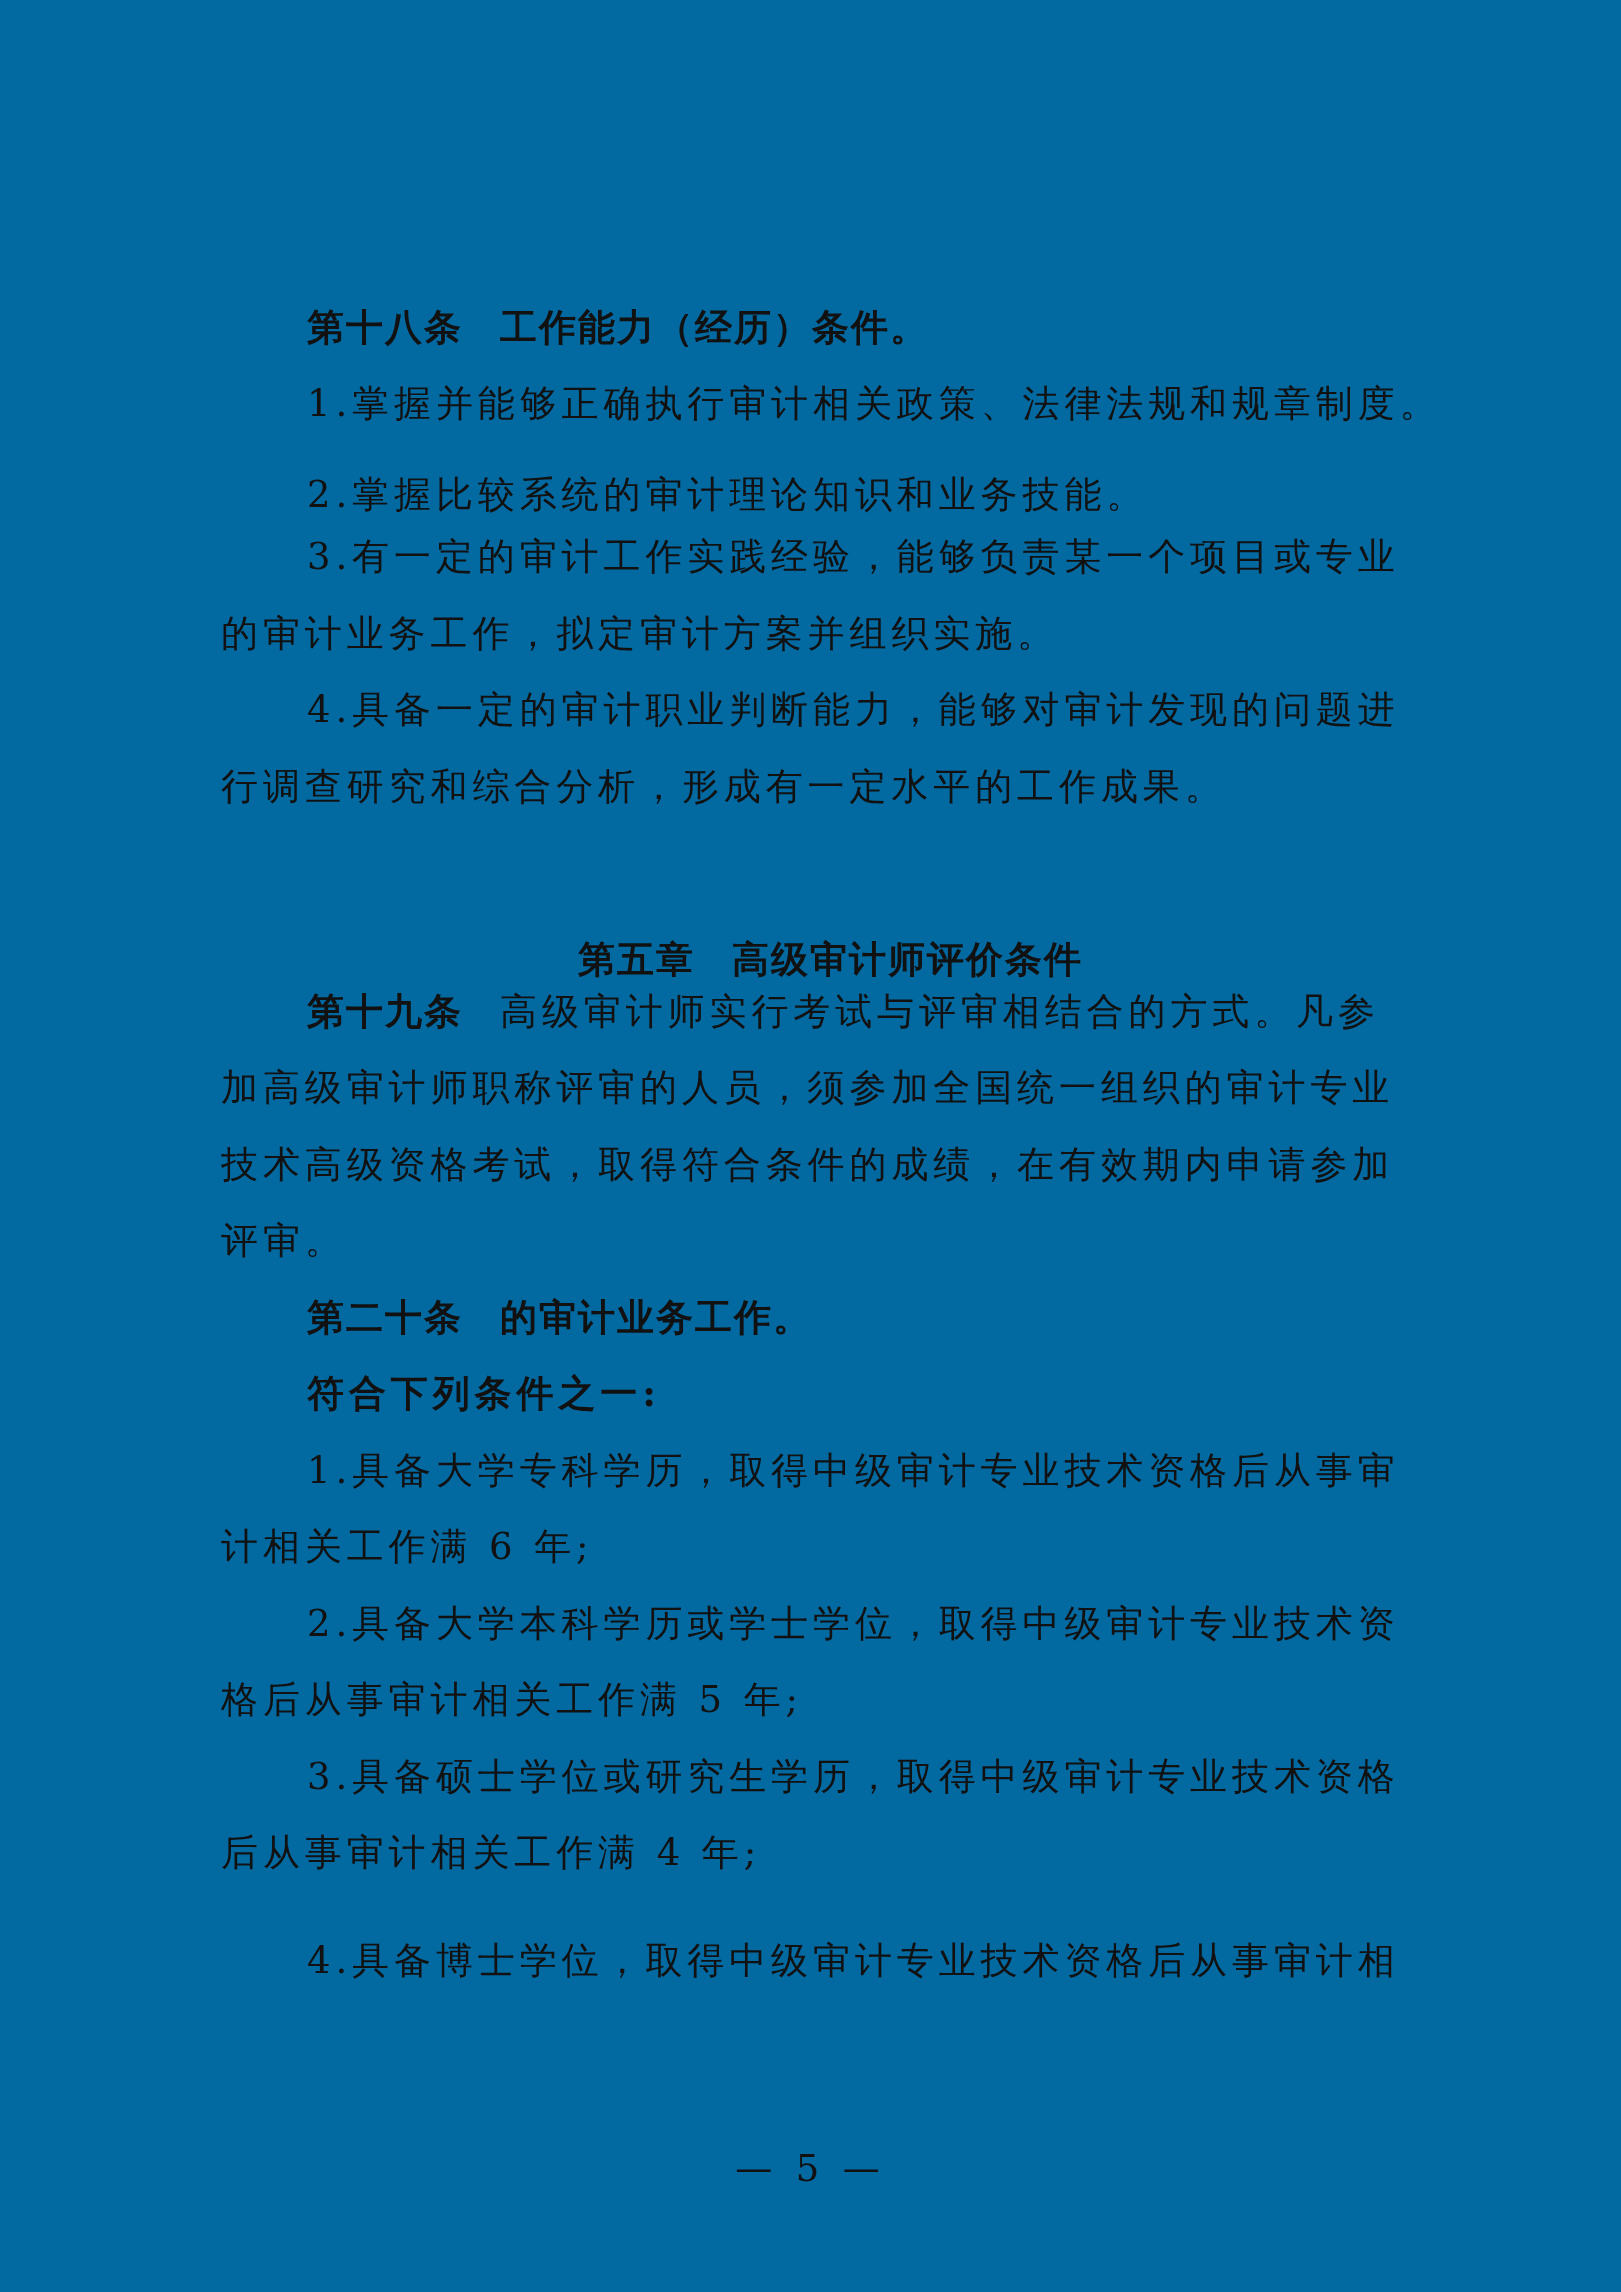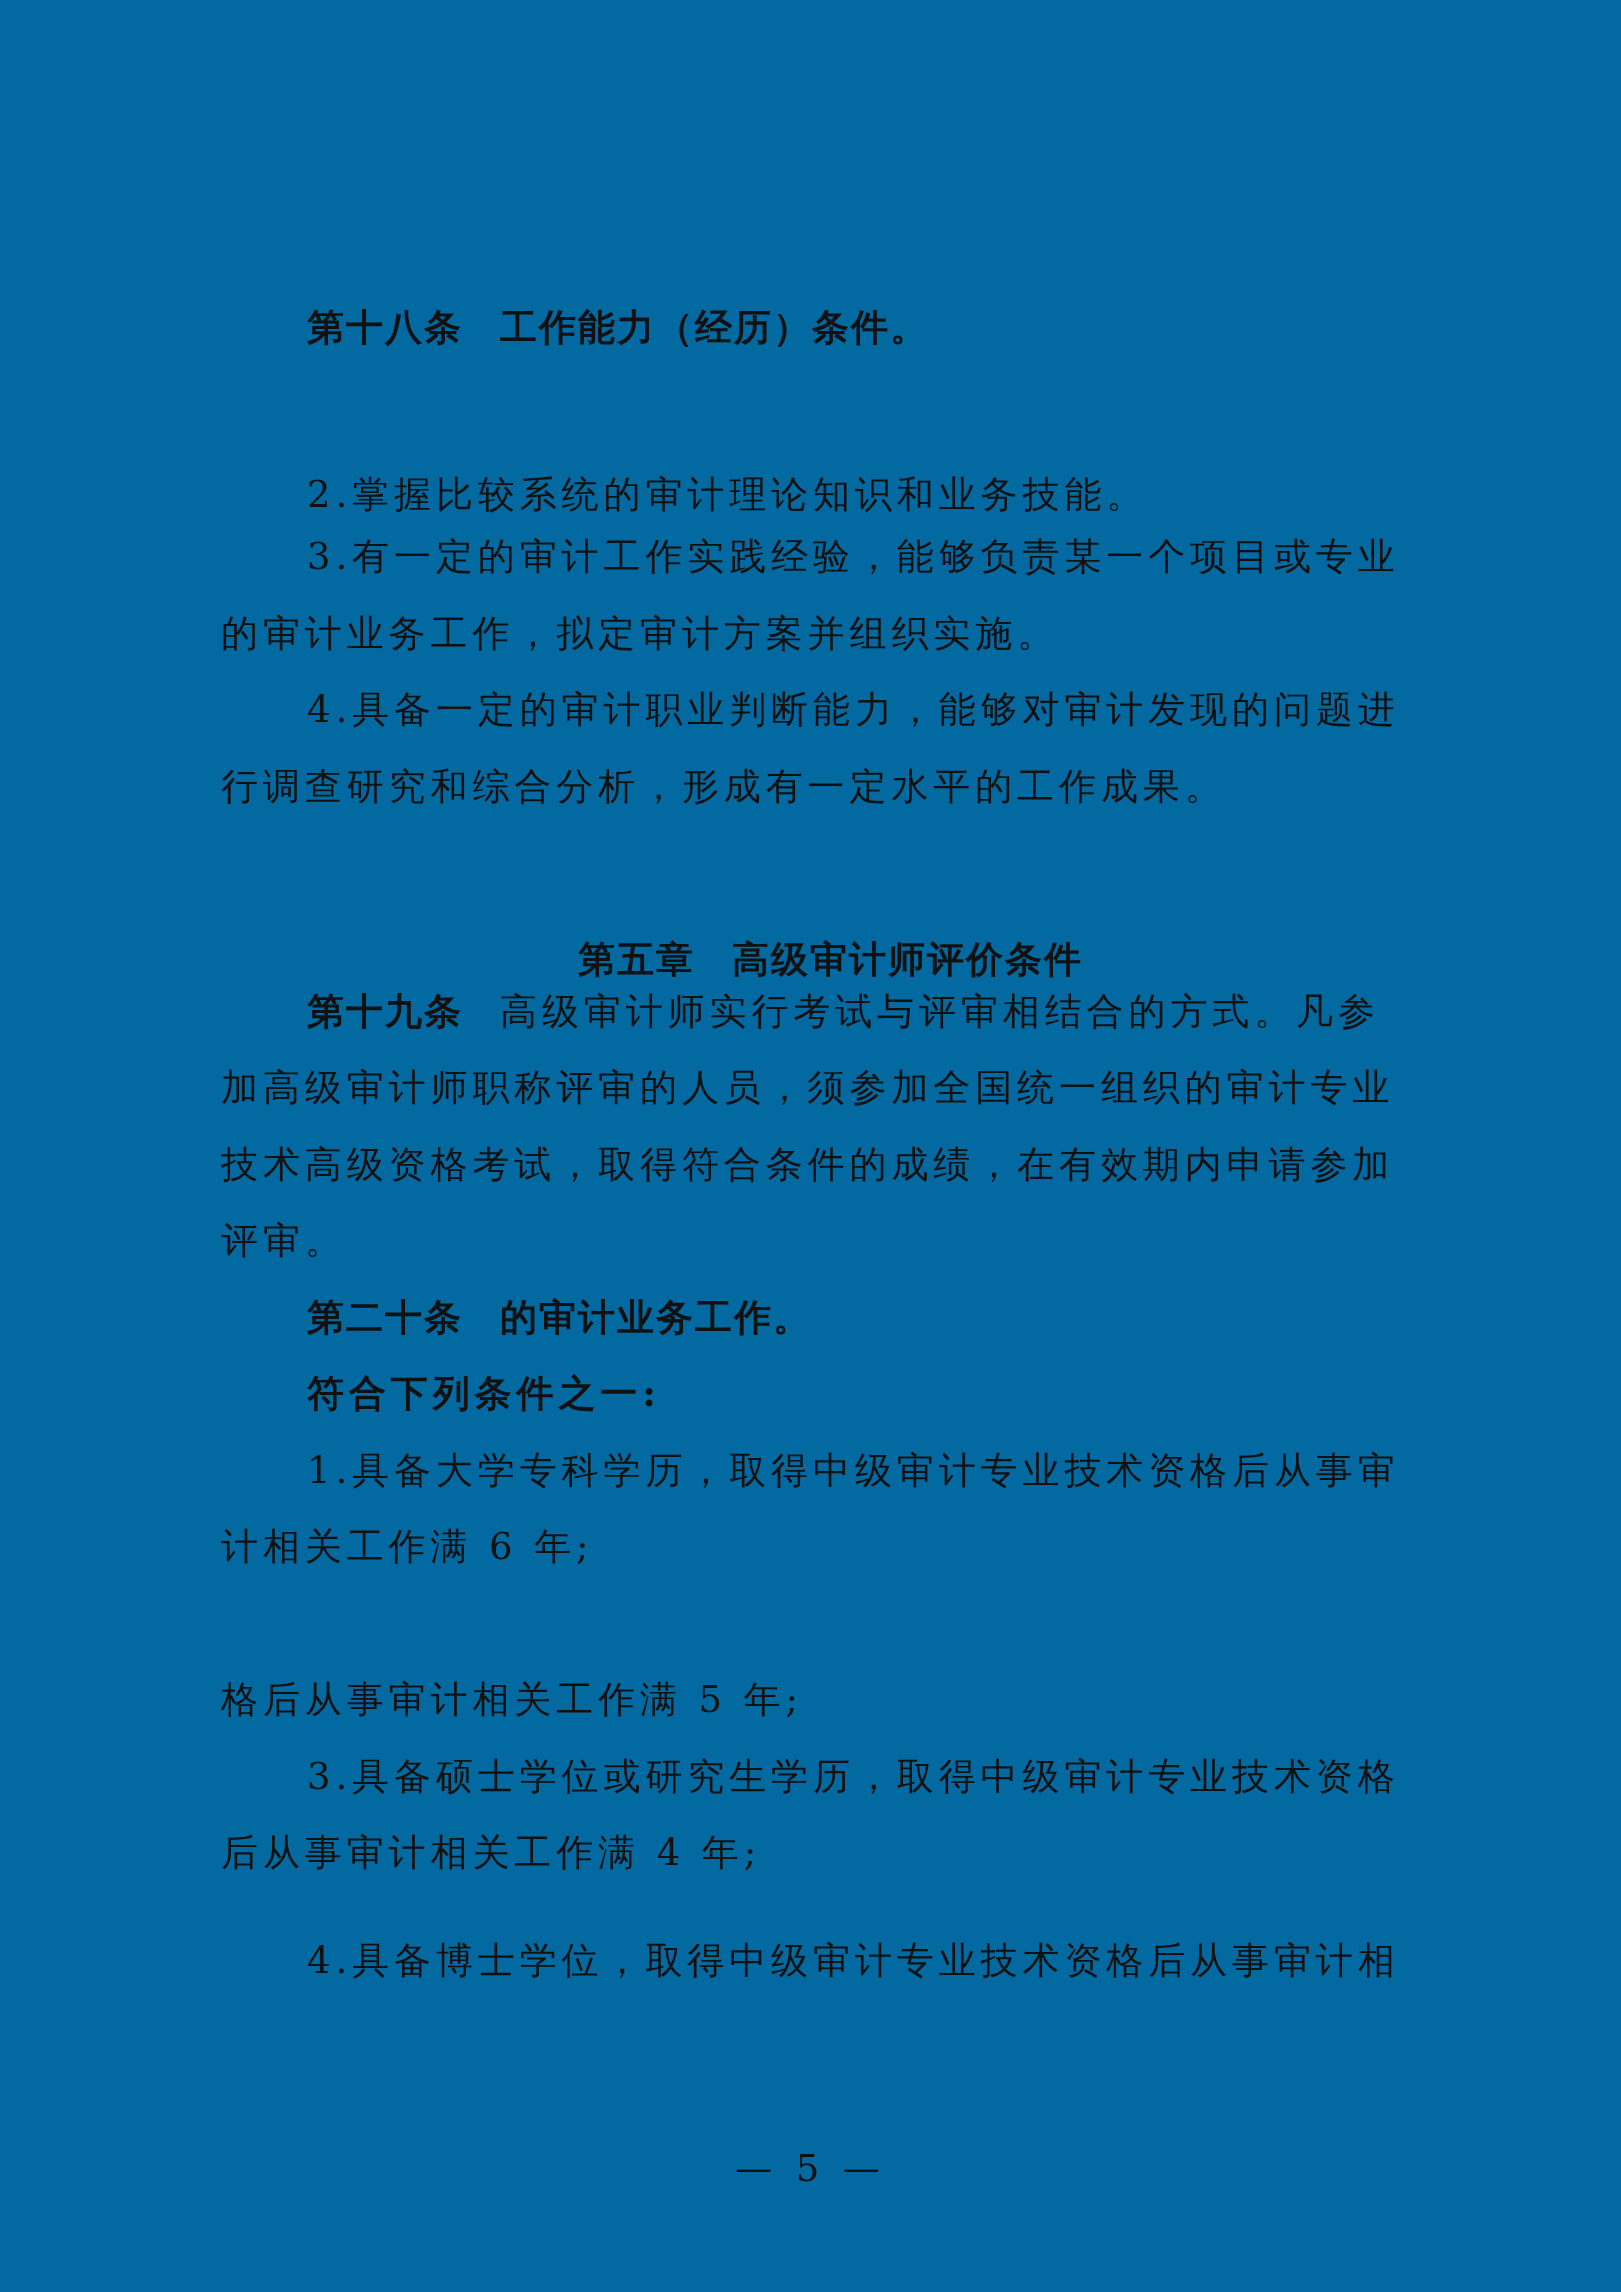--- a/index.html
+++ b/index.html
@@ -29,20 +29,21 @@
     }
   </style>
 </head>
 <body>
 
 <div class="page">
 
   <div class="line indent" style="top:304px;">
     <span class="bold">第十八条</span><span class="gap"></span><span class="bold">工作能力（经历）条件。</span>
   </div>
+  <div class="line indent" style="top:380px;">1.掌握并能够正确执行审计相关政策、法律法规和规章制度。</div>
   <div class="line indent" style="top:471px;">2.掌握比较系统的审计理论知识和业务技能。</div>
   <div class="line indent" style="top:533px;">3.有一定的审计工作实践经验，能够负责某一个项目或专业</div>
   <div class="line" style="top:610px;">的审计业务工作，拟定审计方案并组织实施。</div>
   <div class="line indent" style="top:686px;">4.具备一定的审计职业判断能力，能够对审计发现的问题进</div>
   <div class="line" style="top:763px;">行调查研究和综合分析，形成有一定水平的工作成果。</div>
 
   <div class="line chapter heading" style="top:936px;padding-left:20px;">
     <span>第五章</span><span class="gap"></span><span>高级审计师评价条件</span>
   </div>
 
@@ -52,20 +53,21 @@
   <div class="line" style="top:1064px;">加高级审计师职称评审的人员，须参加全国统一组织的审计专业</div>
   <div class="line" style="top:1141px;">技术高级资格考试，取得符合条件的成绩，在有效期内申请参加</div>
   <div class="line" style="top:1217px;">评审。</div>
 
   <div class="line indent" style="top:1294px;">
     <span class="bold">第二十条</span><span class="gap"></span><span class="bold">的审计业务工作。</span>
   </div>
   <div class="line indent" style="top:1370px;font-weight:bold;">符合下列条件之一:</div>
   <div class="line indent" style="top:1447px;">1.具备大学专科学历，取得中级审计专业技术资格后从事审</div>
   <div class="line" style="top:1523px;">计相关工作满 6 年;</div>
+  <div class="line indent" style="top:1600px;">2.具备大学本科学历或学士学位，取得中级审计专业技术资</div>
   <div class="line" style="top:1676px;">格后从事审计相关工作满 5 年;</div>
   <div class="line indent" style="top:1753px;">3.具备硕士学位或研究生学历，取得中级审计专业技术资格</div>
   <div class="line" style="top:1829px;">后从事审计相关工作满 4 年;</div>
   <div class="line indent" style="top:1905px;margin-top:32px;">4.具备博士学位，取得中级审计专业技术资格后从事审计相</div>
 
   <div class="pagenum">— 5 —</div>
 </div>
 
 
 </body></html>

